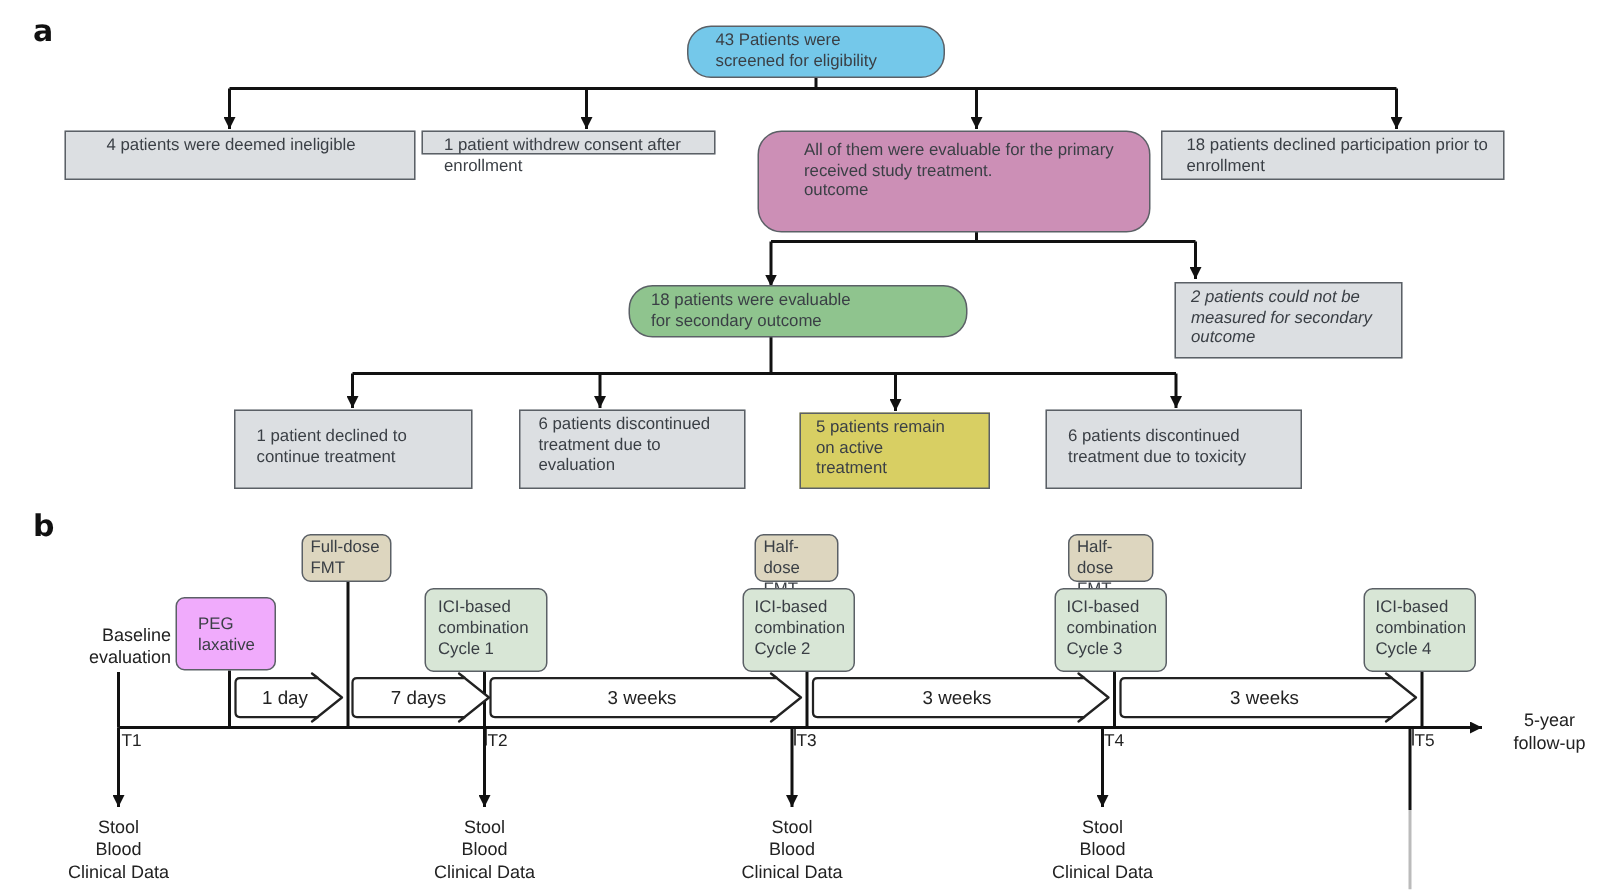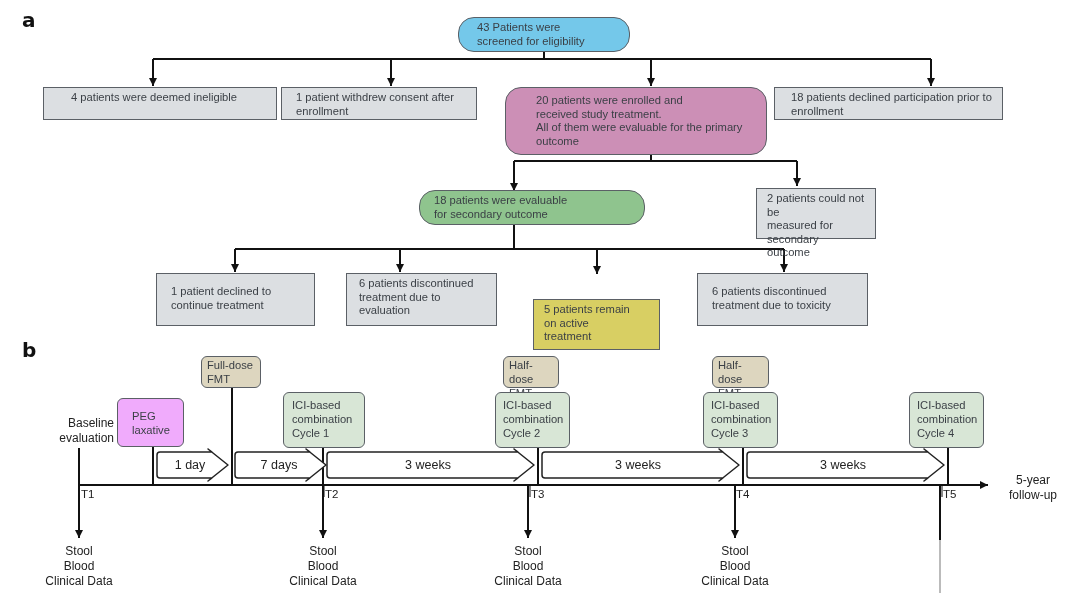--- a/index.html
+++ b/index.html
@@ -86,55 +86,54 @@
 <div class="abs panel-label" style="left:22px;top:8px;">a</div>
 
 <div class="abs box round" style="left:458px;top:17px;width:172px;height:35px;background:#74c8ea;padding-left:18px;">
   <div>43 Patients were</div>
   <div>screened for eligibility</div>
 </div>
 
 <div class="abs box gray" style="left:43px;top:87px;width:234px;height:33px;padding-left:27px;">
   <div>4 patients were deemed ineligible</div>
 </div>
-<div class="abs box gray" style="left:281px;top:87px;width:196px;height:33px;padding-left:14px;">
+<div class="abs box gray" style="left:281px;top:87px;width:196px;height:16px;padding-left:14px;">
   <div>1 patient withdrew consent after</div>
   <div>enrollment</div>
 </div>
 <div class="abs box round" style="left:505px;top:87px;width:262px;height:68px;background:#cc8fb6;padding-left:30px;padding-top:6px;">
-  <div>20 patients were enrolled and</div>
+  <div>All of them were evaluable for the primary</div>
   <div>received study treatment.</div>
-  <div>All of them were evaluable for the primary</div>
   <div>outcome</div>
 </div>
 <div class="abs box gray" style="left:774px;top:87px;width:229px;height:33px;padding-left:16px;">
   <div>18 patients declined participation prior to</div>
   <div>enrollment</div>
 </div>
 
 <div class="abs box round" style="left:419px;top:190px;width:226px;height:35px;background:#8fc48e;padding-left:14px;">
   <div>18 patients were evaluable</div>
   <div>for secondary outcome</div>
 </div>
-<div class="abs box gray" style="left:756px;top:188px;width:120px;height:51px;padding-left:10px;">
+<div class="abs box gray" style="left:783px;top:188px;width:152px;height:51px;padding-left:10px;font-style:italic;">
   <div>2 patients could not be</div>
   <div>measured for secondary</div>
   <div>outcome</div>
 </div>
 
 <div class="abs box gray" style="left:156px;top:273px;width:159px;height:53px;padding-top:11px;">
   <div>1 patient declined to</div>
   <div>continue treatment</div>
 </div>
 <div class="abs box gray" style="left:346px;top:273px;width:151px;height:53px;padding-left:12px;">
   <div>6 patients discontinued</div>
   <div>treatment due to</div>
   <div>evaluation</div>
 </div>
-<div class="abs box" style="left:533px;top:275px;width:127px;height:51px;background:#d8cf63;padding-left:10px;margin-top:24px;">
+<div class="abs box" style="left:533px;top:275px;width:127px;height:51px;background:#d8cf63;padding-left:10px;">
   <div>5 patients remain</div>
   <div>on active</div>
   <div>treatment</div>
 </div>
 <div class="abs box gray" style="left:697px;top:273px;width:171px;height:53px;padding-top:11px;">
   <div>6 patients discontinued</div>
   <div>treatment due to toxicity</div>
 </div>
 
 <div class="abs panel-label" style="left:22px;top:338px;">b</div>

